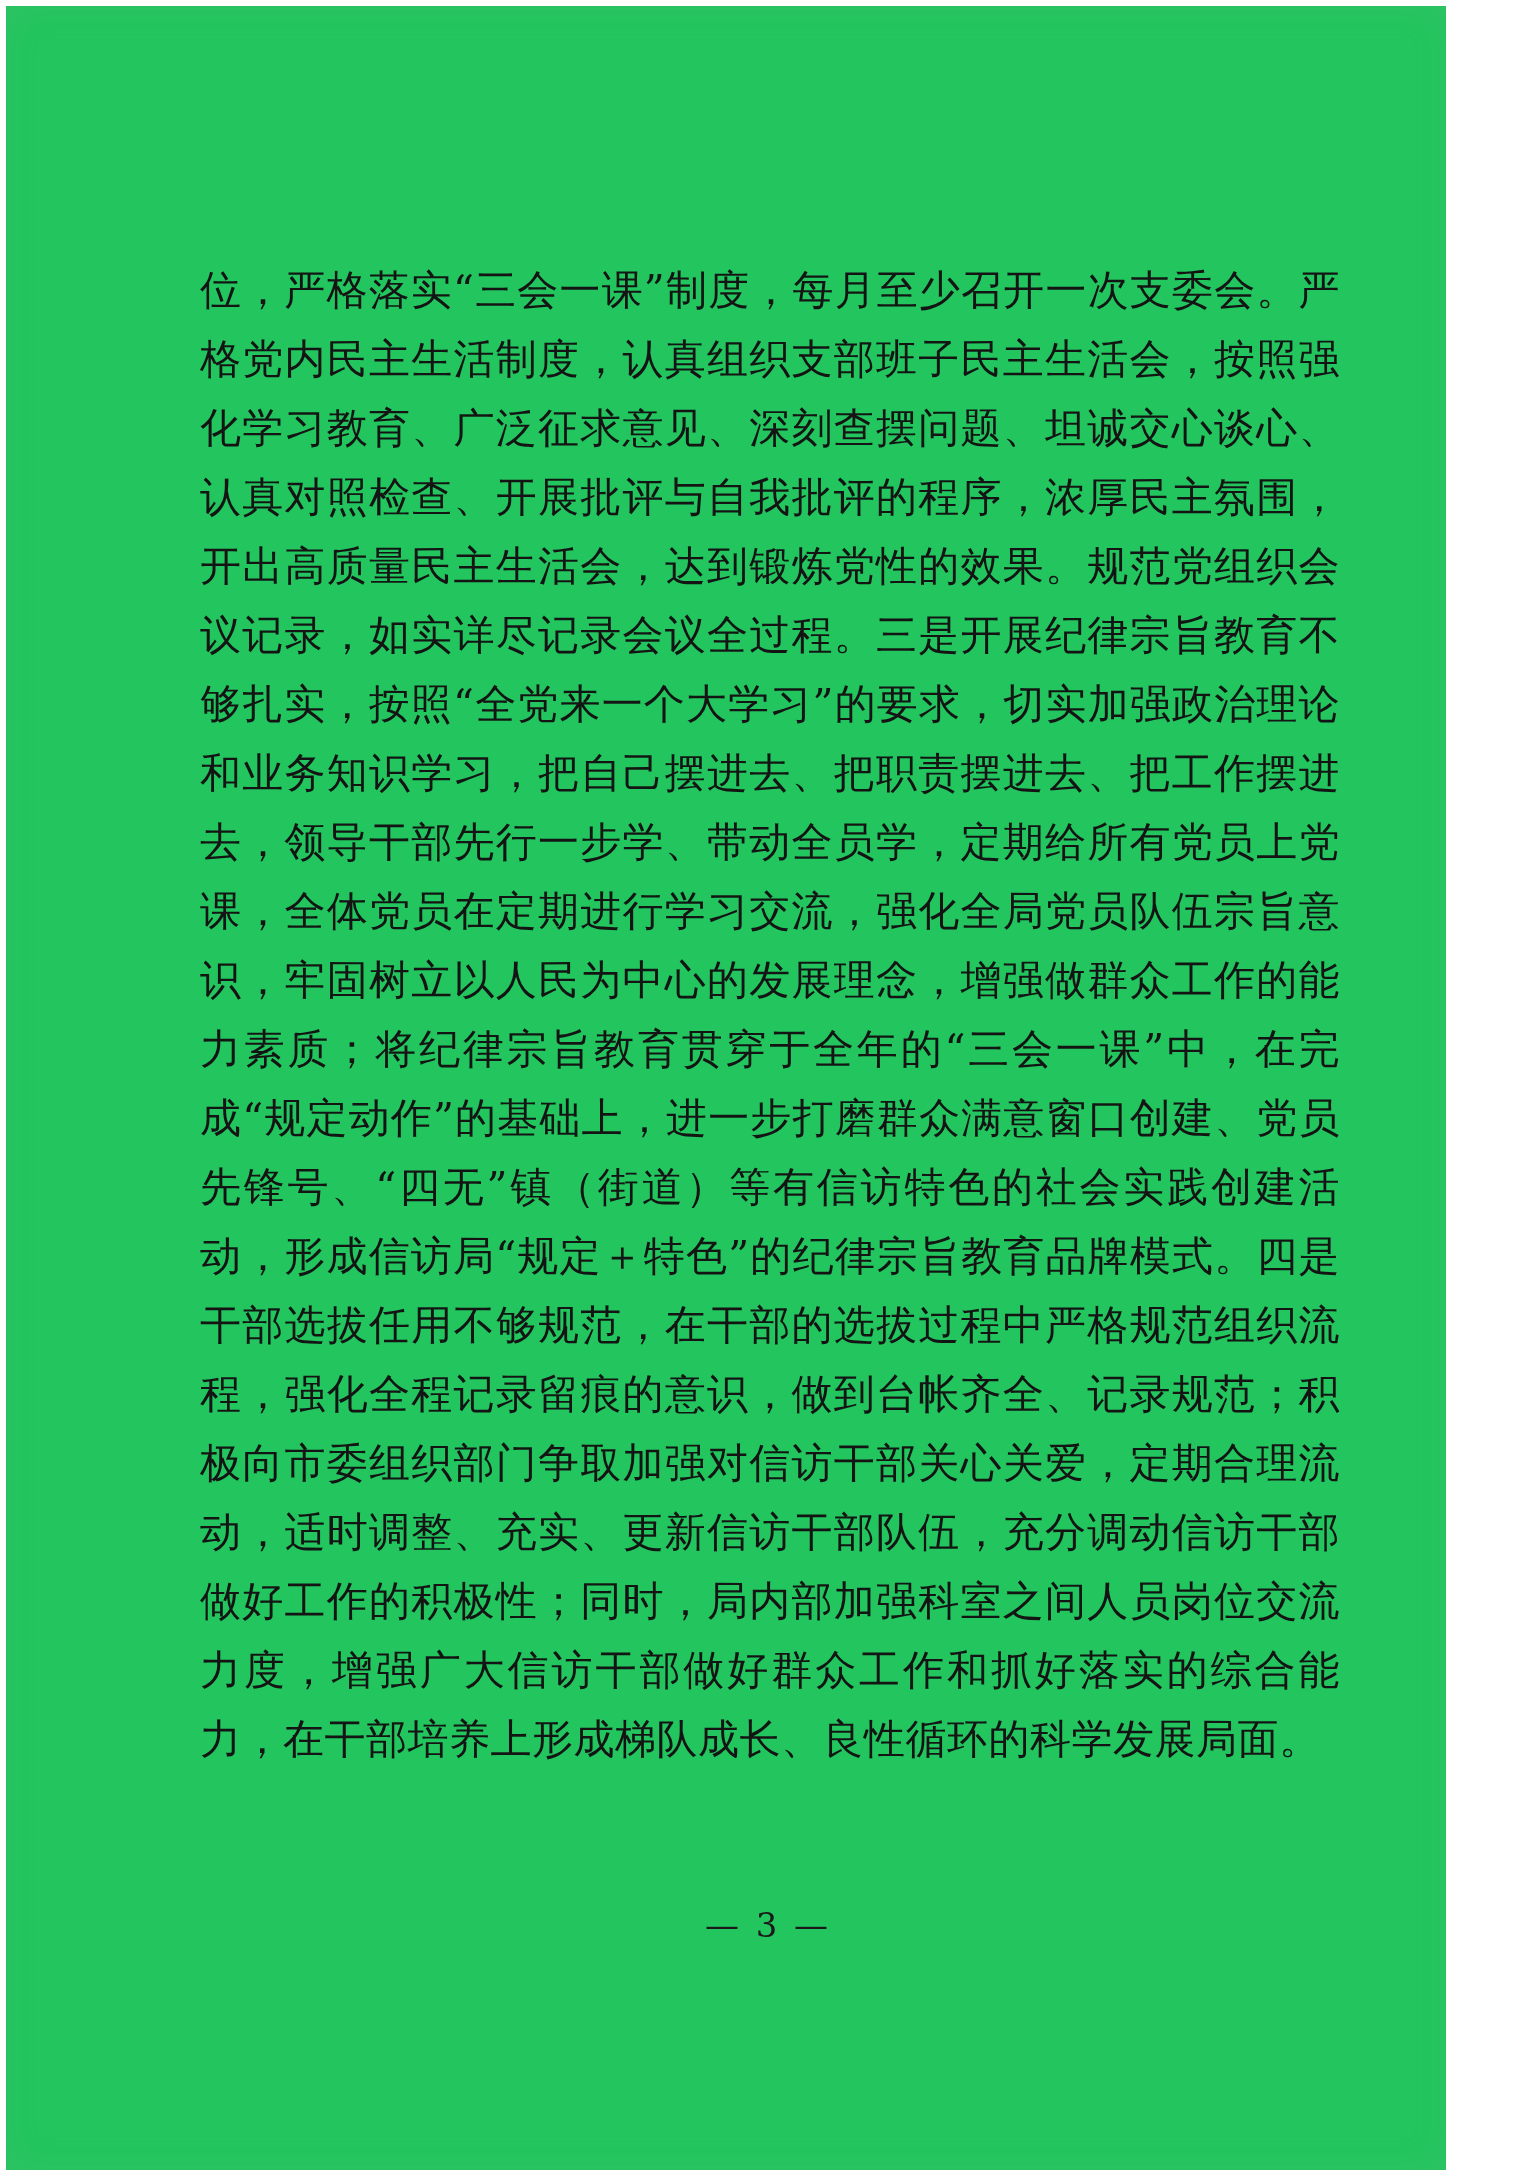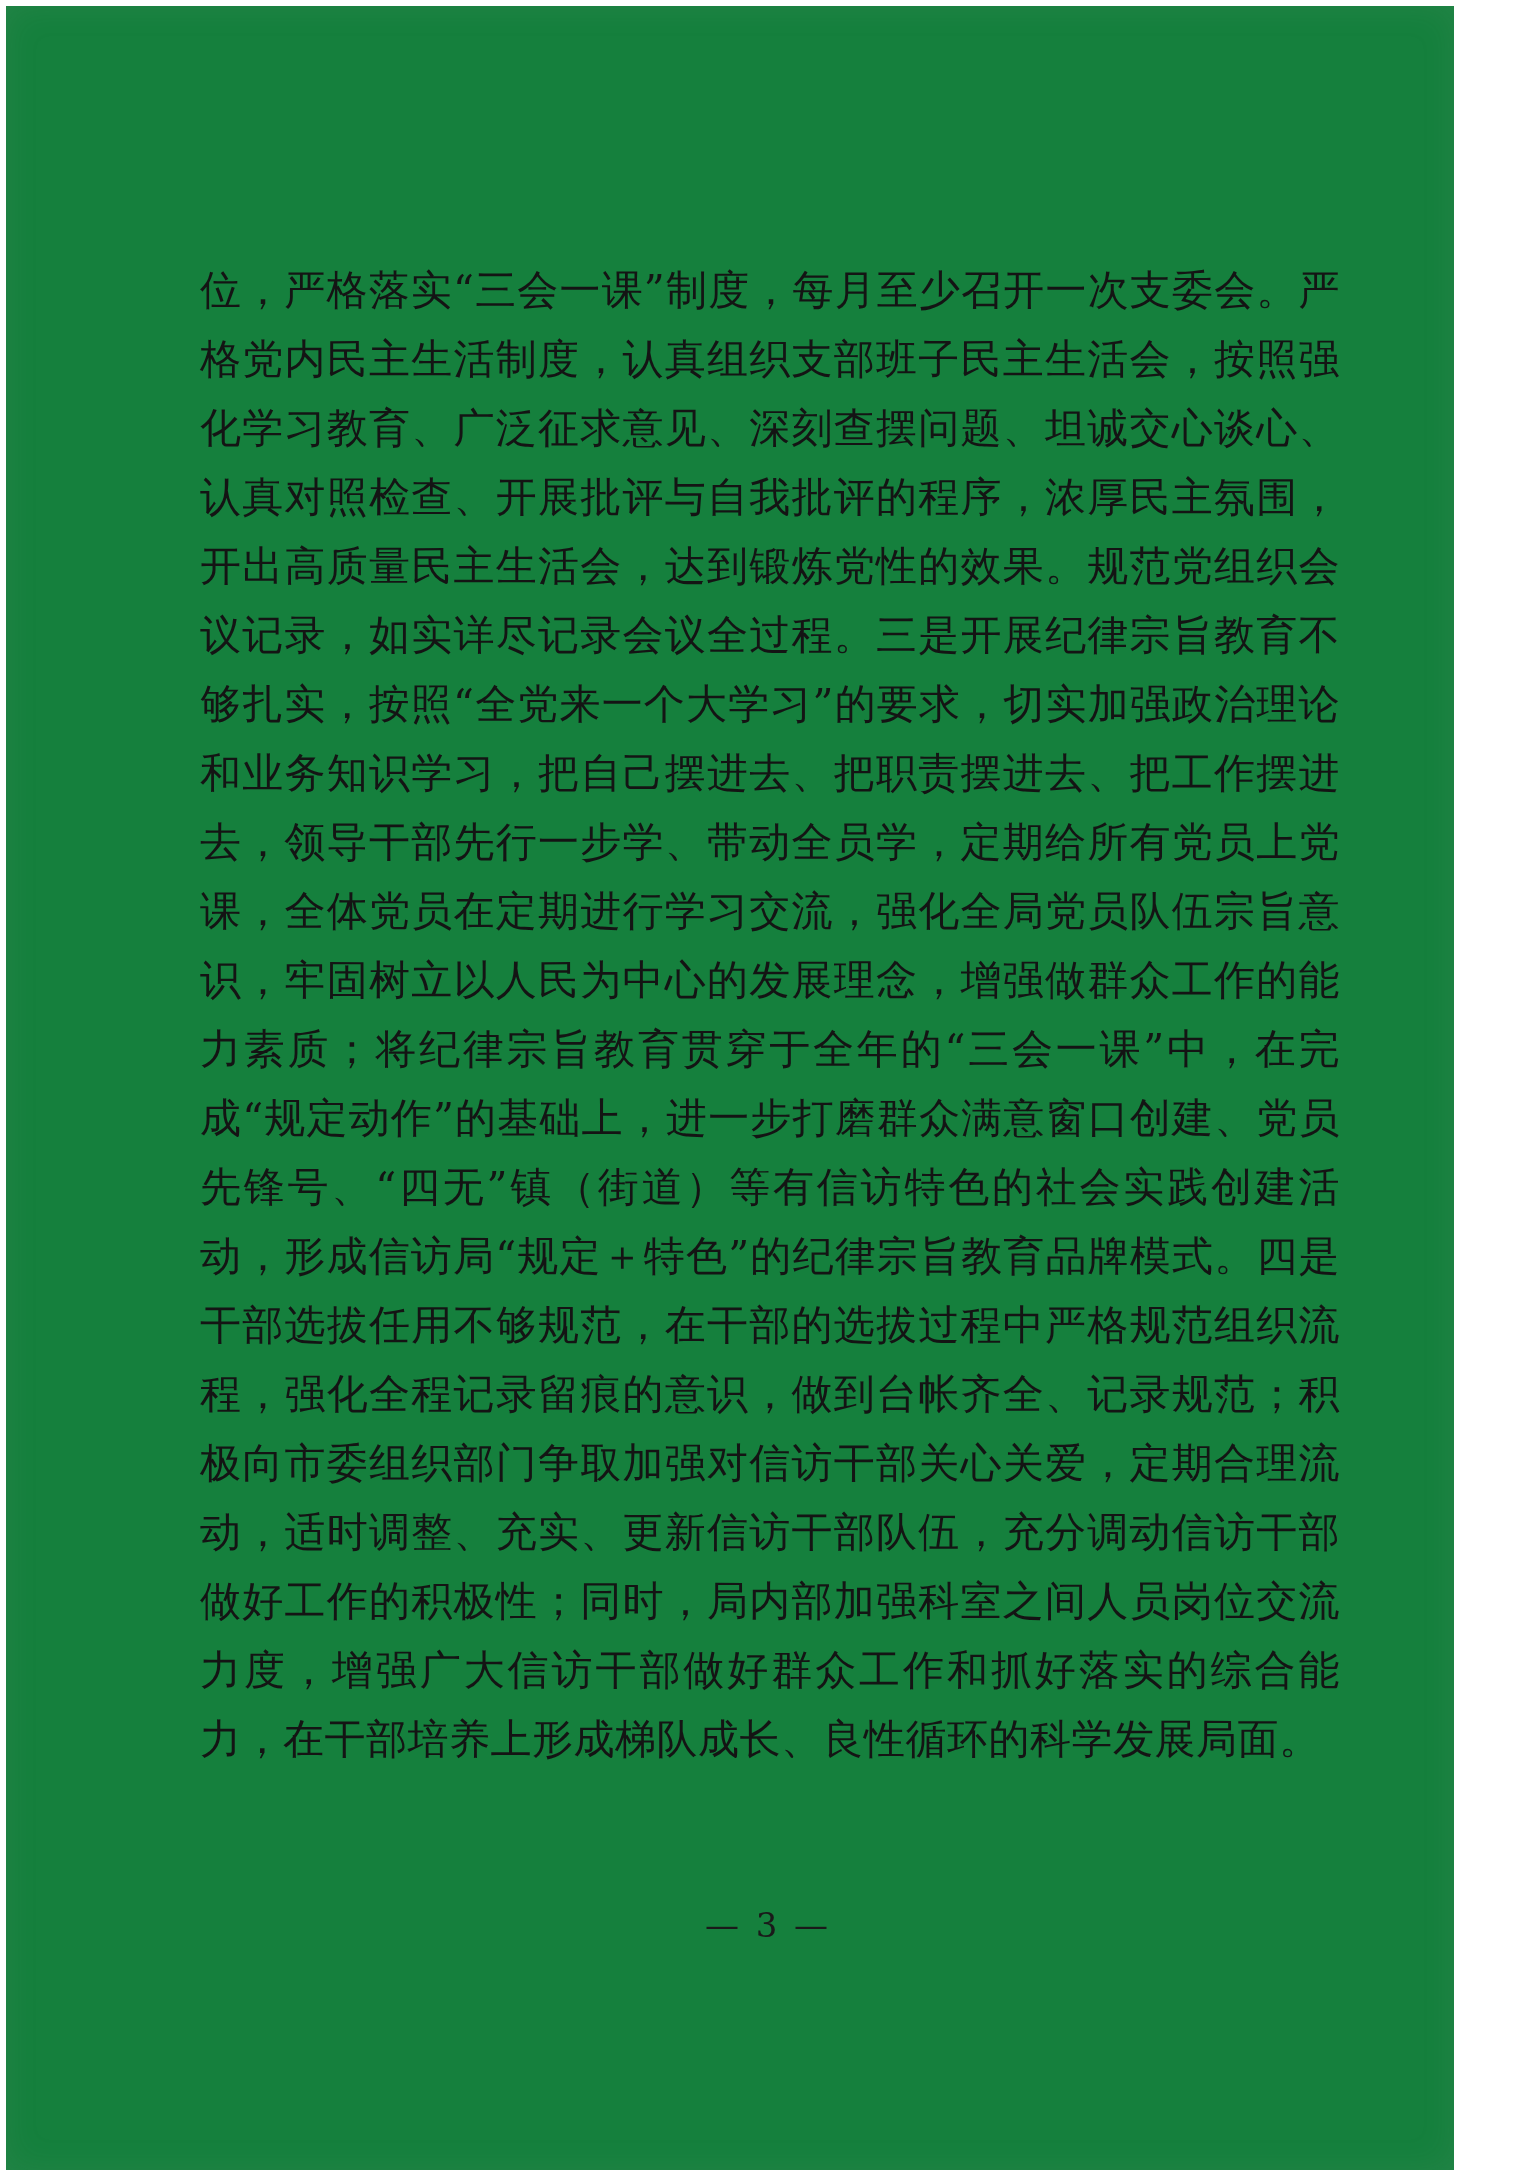--- a/index.html
+++ b/index.html
@@ -10,22 +10,21 @@
   body {
     width: 1536px;
     height: 2176px;
     font-family: "DejaVu Serif", "Liberation Serif", serif;
     overflow: hidden;
   }
   #page {
     position: relative;
     width: 1452px;
     height: 2176px;
-    background: #15803d;
-    padding-left: 8px;
+    background: #22c55e;
   }
   
   #page::before {
     content: "";
     position: absolute;
     inset: 0;
     box-shadow: inset 0 0 0 6px #ffffff, inset 0 0 40px rgba(180,175,170,0.12);
     pointer-events: none;
   }
   #doc-body {

